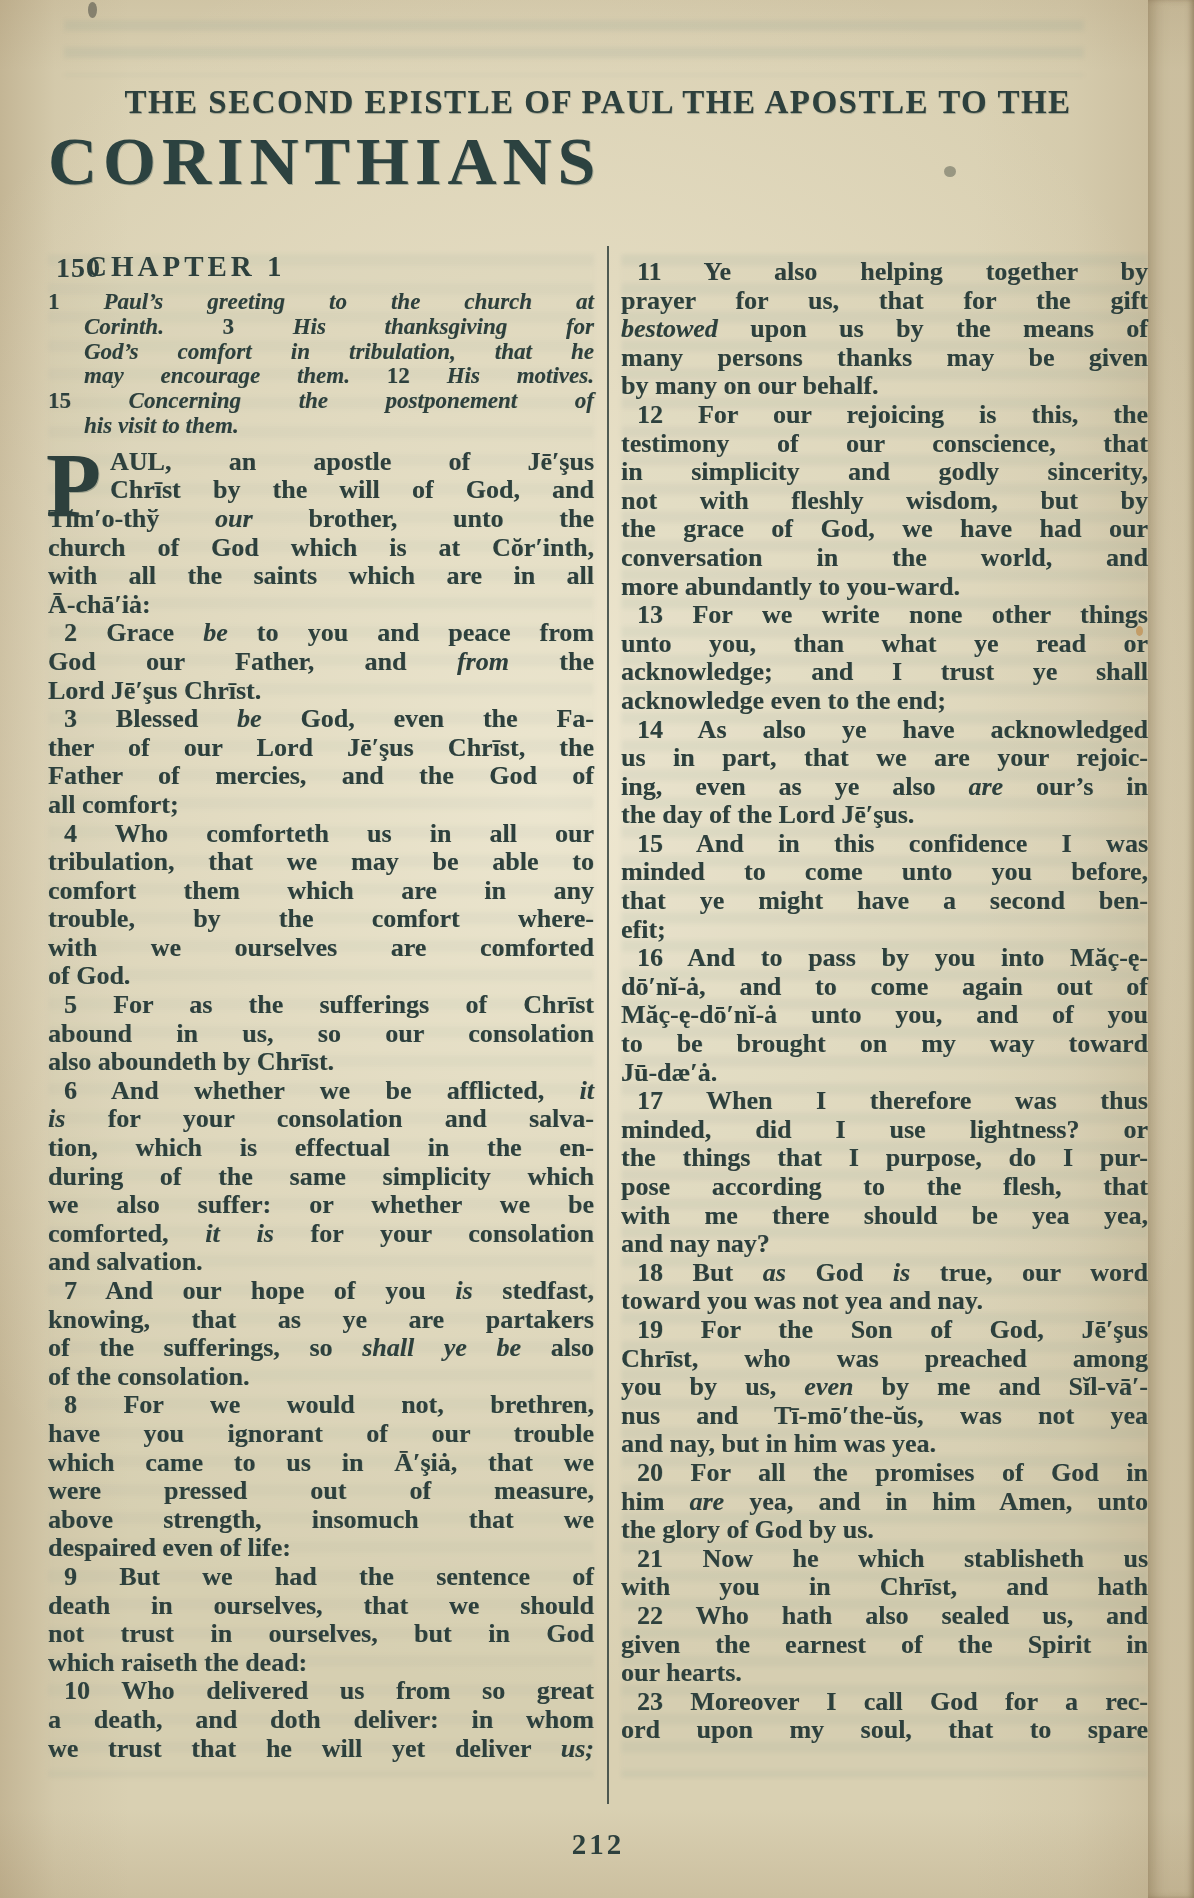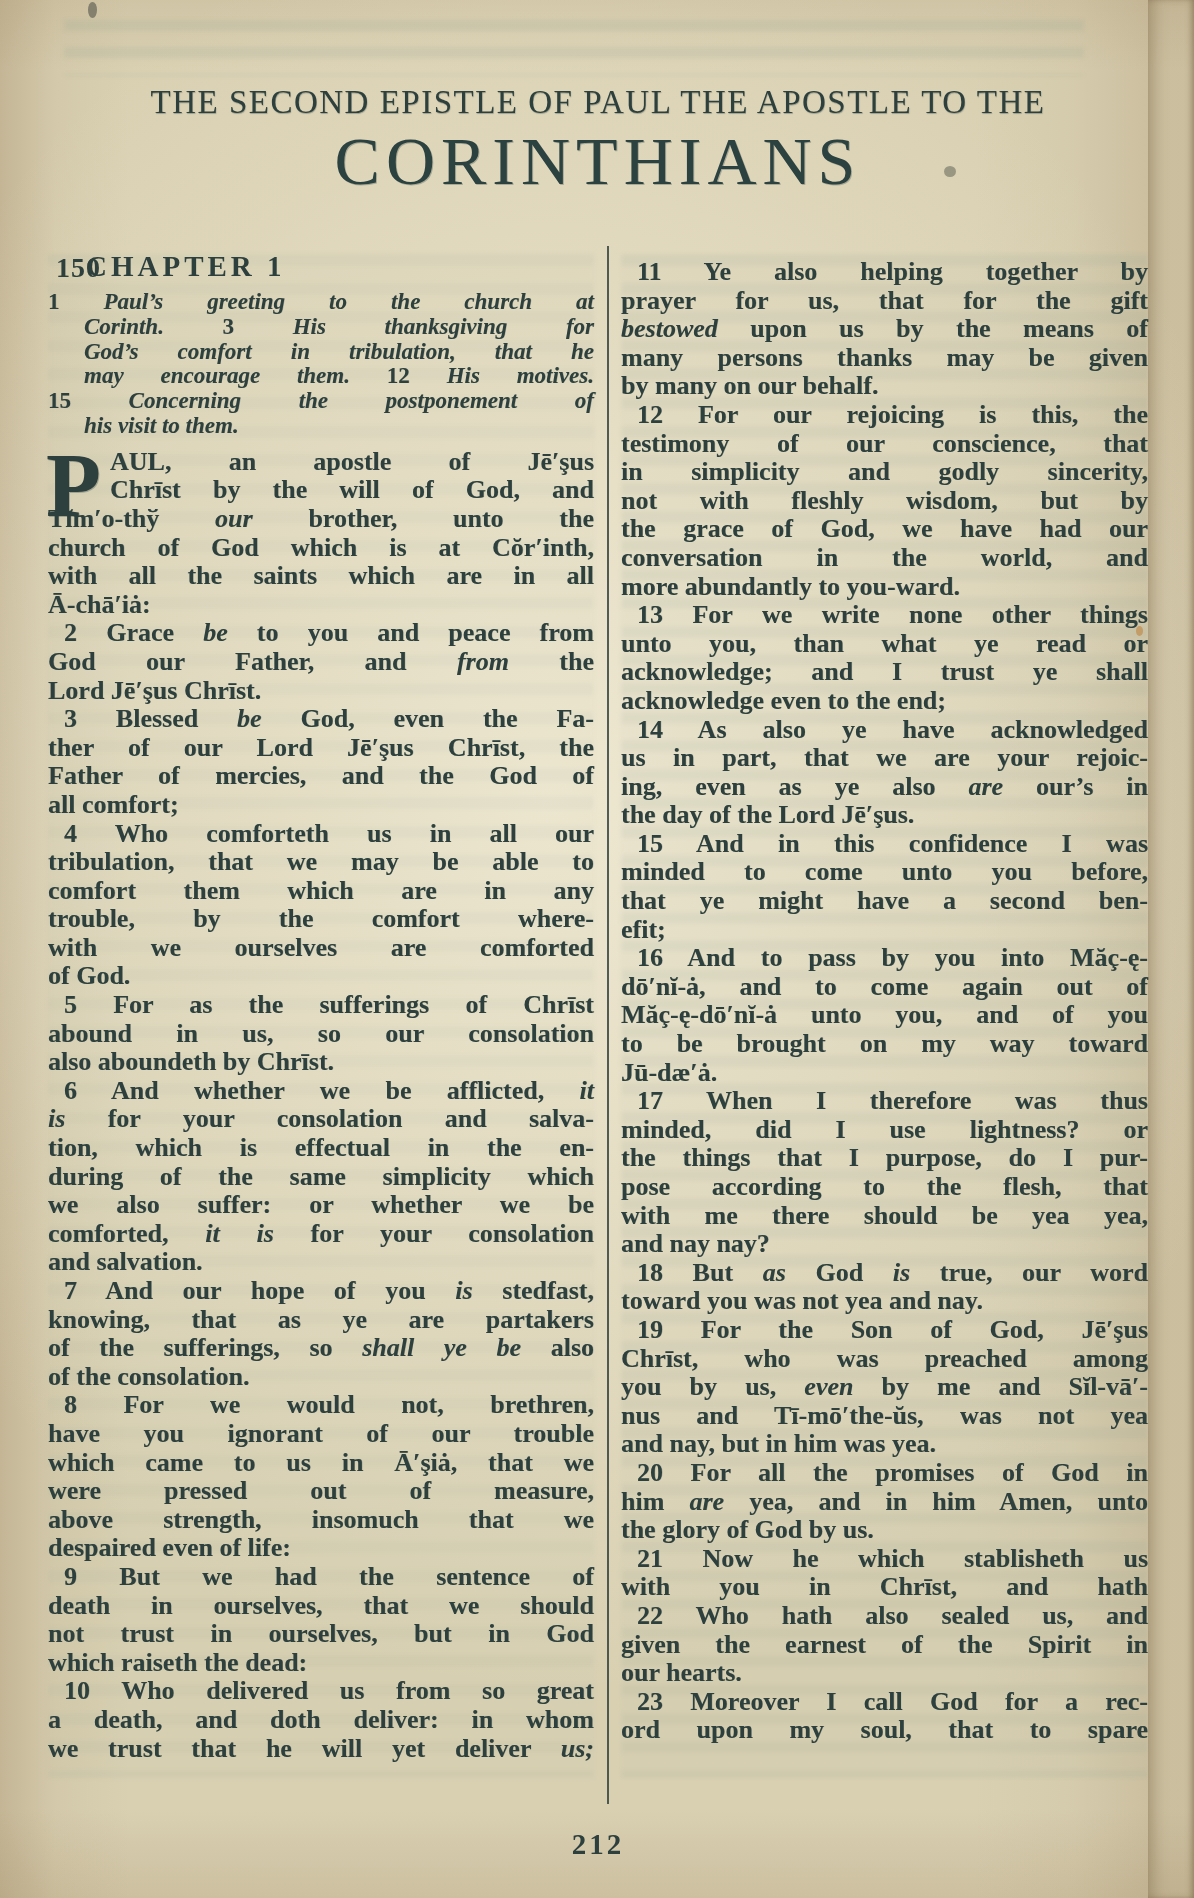--- a/index.html
+++ b/index.html
@@ -32,26 +32,26 @@
   .ghost-right{left:621px; top:254px; width:527px; height:1524px; opacity:.85;
     background-color:rgba(152,168,152,0.06);
     background-image:repeating-linear-gradient(180deg, rgba(124,150,140,0.10) 0 12px, rgba(0,0,0,0) 12px 28.6px);}
   .speck{position:absolute; border-radius:50%; filter:blur(0.5px);}
   .speck1{left:88px; top:2px; width:9px; height:16px; background:rgba(60,62,55,0.5);}
   .speck2{left:944px; top:166px; width:12px; height:11px; background:rgba(70,78,66,0.45);}
   .speck3{left:1136px; top:626px; width:7px; height:10px; background:rgba(192,132,62,0.6);}
 
   .page-header{
     position:absolute; left:48px; width:1100px; top:84px;
-    text-align:center; font-weight:normal; font-size:33px; letter-spacing:1.5px;
+    text-align:center; font-weight:bold; font-size:33px; letter-spacing:1.5px;
     text-shadow:0.5px 0.5px 0.8px rgba(45,64,61,0.35);
   }
   .book-title{
     position:absolute; left:48px; width:1100px; top:122px;
-    text-align:center; font-weight:normal; font-size:68px; letter-spacing:6px;
+    text-align:left; font-weight:bold; font-size:68px; letter-spacing:6px;
     color:#2c4240; text-shadow:1px 1px 0.5px rgba(44,66,64,0.30);
   }
   .divider{position:absolute; left:607px; top:246px; width:2px; height:1558px;
     background:rgba(42,58,55,0.8);}
 
   .col{position:absolute; top:250px;}
   .col-left{left:48px; width:546px;}
   .col-right{left:621px; width:527px;}
 
   .chap-row{position:relative; height:38px;}

